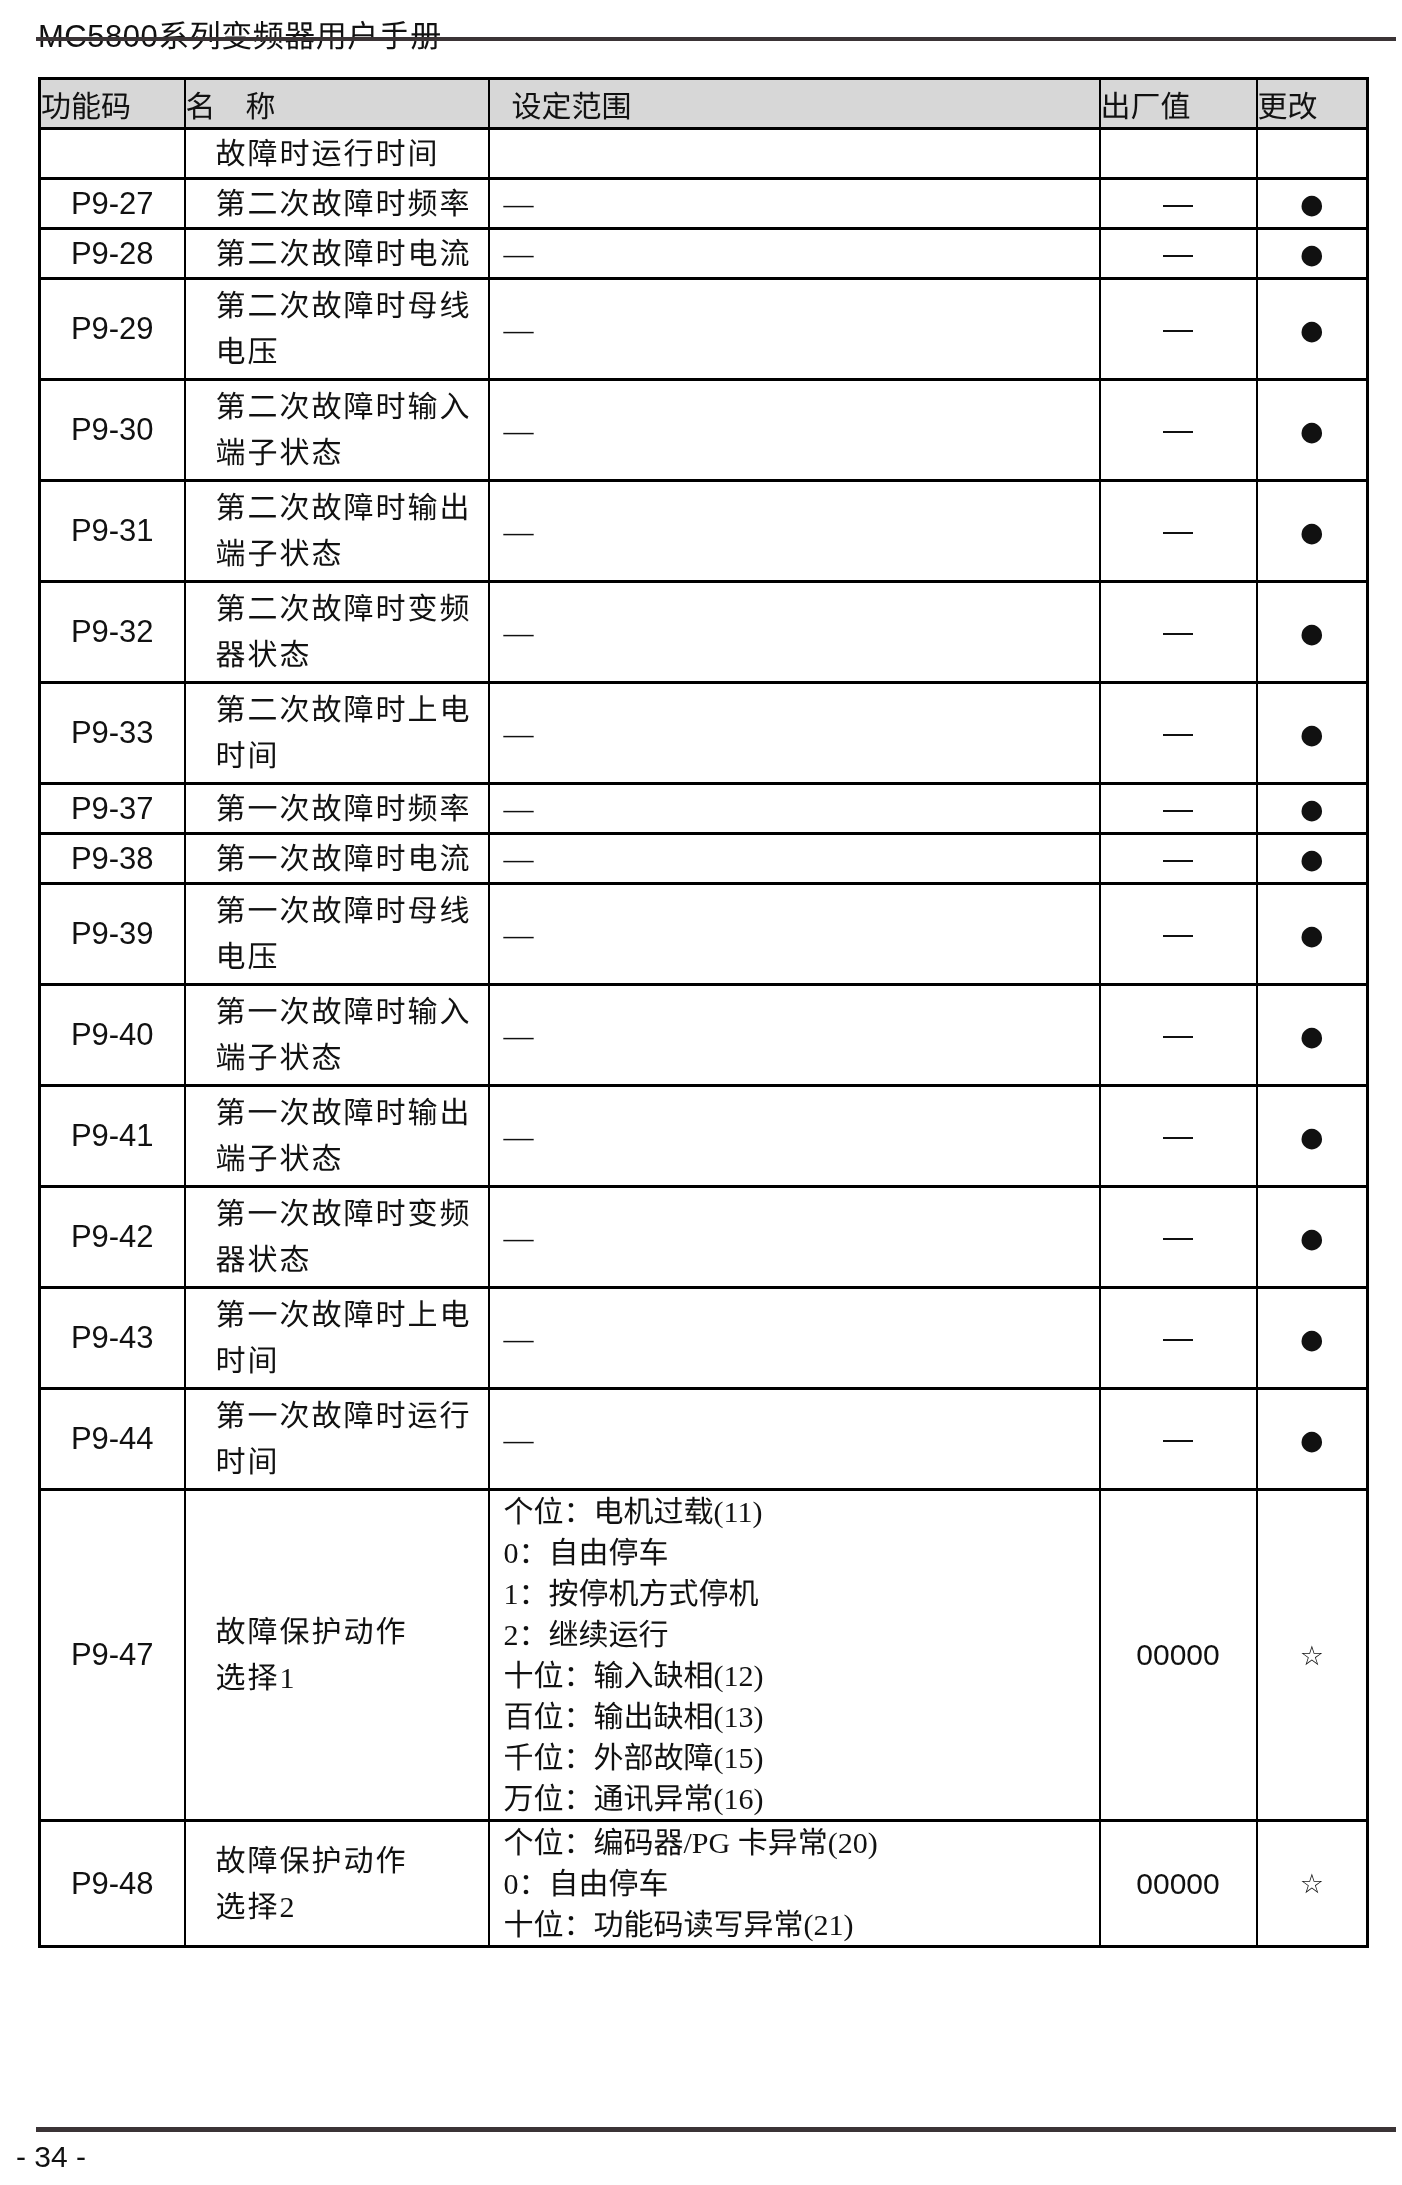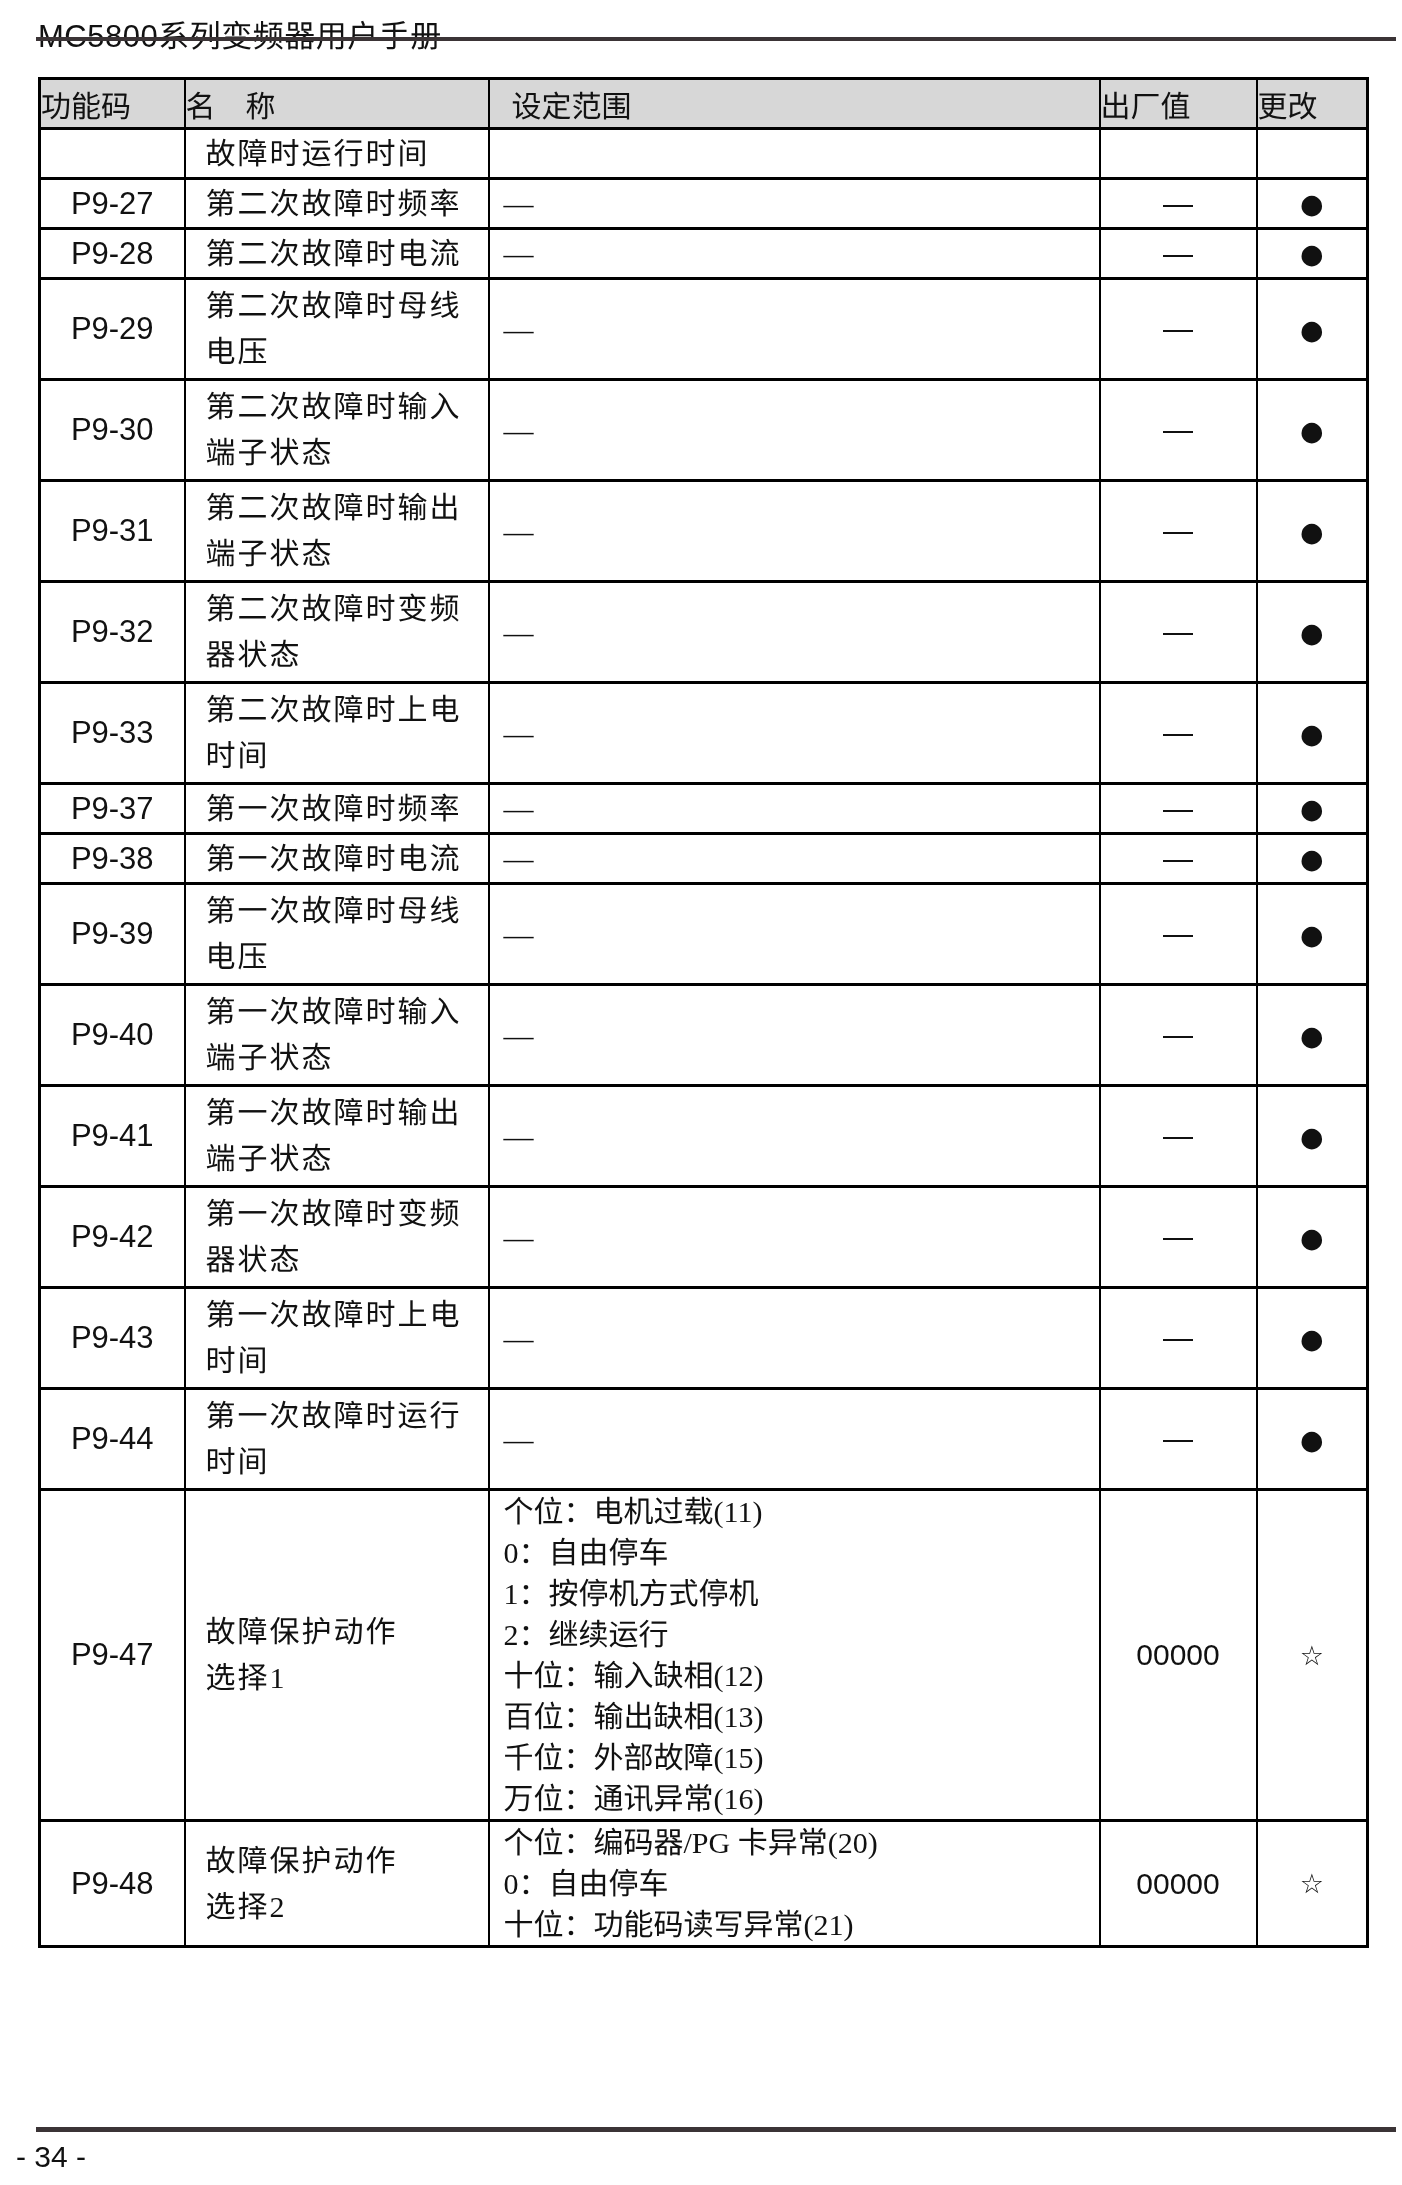--- a/index.html
+++ b/index.html
@@ -70,21 +70,21 @@
   tbody tr.lines-1 { height: 50px; }
   tbody tr.lines-2 { height: 101px; }
   tbody tr.lines-3 { height: 125px; }
   tbody tr.lines-8 { height: 328px; }
   tbody tr:nth-child(17) { height: 135px; }
   td.code-cell {
     text-align: center;
     font-family: "Liberation Sans", sans-serif;
     font-size: 31px;
   }
-  td.name-cell { padding-left: 20px; }
+  td.name-cell { padding-left: 30px; }
   .name-line {
     font-family: "Liberation Serif", serif;
     font-size: 30px;
     line-height: 46px;
     letter-spacing: 2px;
   }
   td.range-cell { padding-left: 14px; }
   .range-line {
     font-family: "Liberation Serif", serif;
     font-size: 30px;

